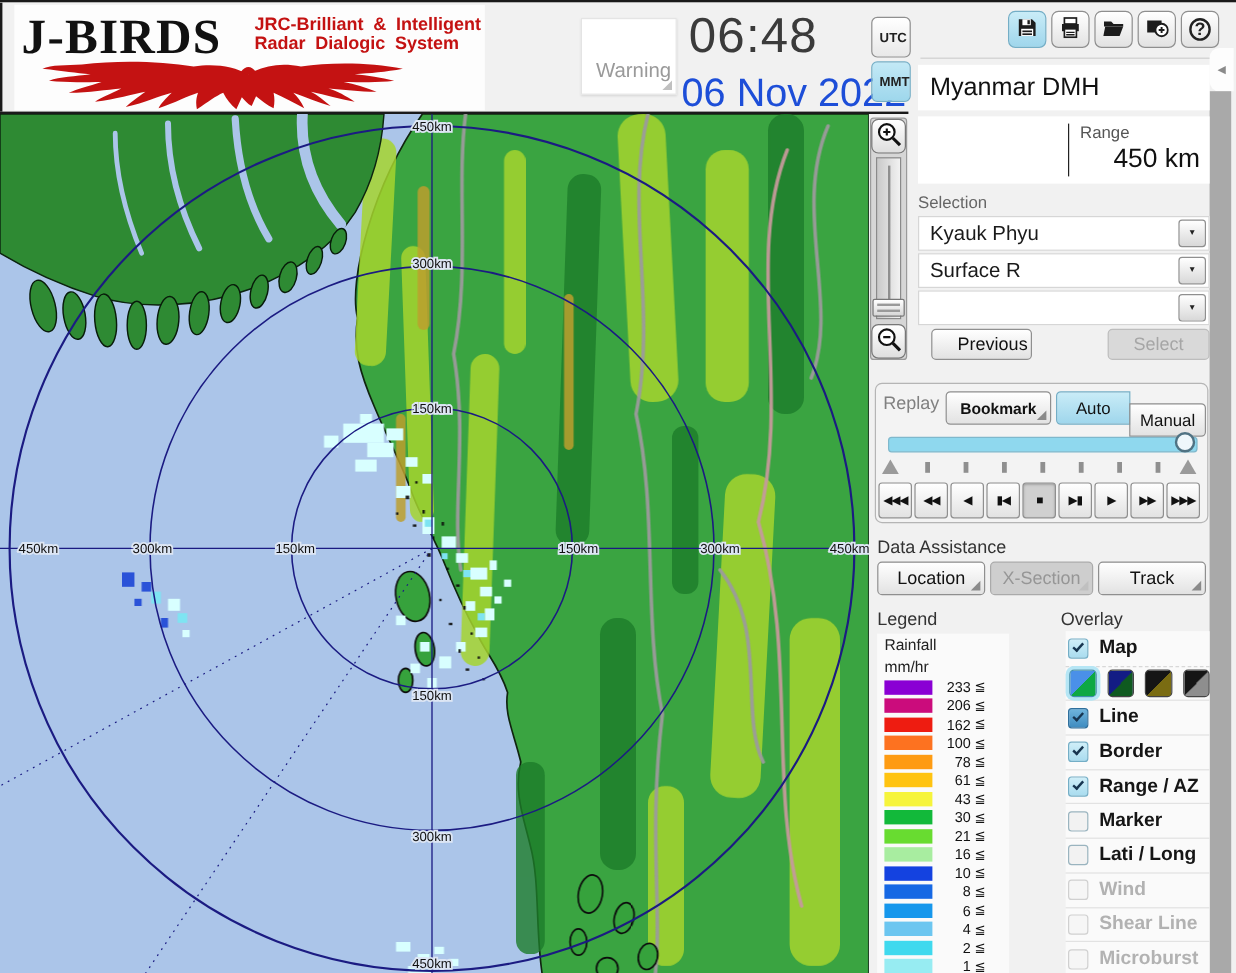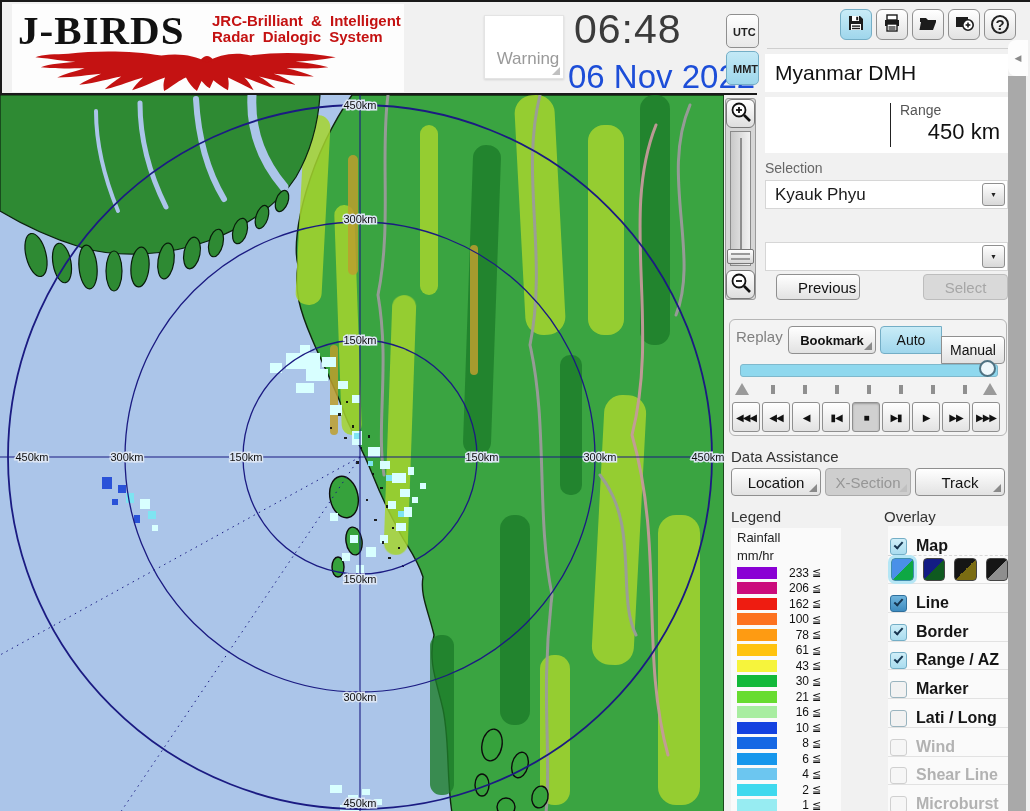--- a/index.html
+++ b/index.html
@@ -103,21 +103,21 @@
   .legend{position:absolute;left:731px;top:526px;width:110px;height:285px;background:#fafafa;}
   .lg-unit{font-size:13px;color:#222;margin:2px 0 0 6px;line-height:16px;}
   .lg-rows{position:absolute;left:6px;top:37px;width:100px;}
   .lg-row{height:15.5px;display:flex;align-items:center;}
   .lg-sw{width:40px;height:12px;display:inline-block;}
   .lg-v{width:32px;font-size:12px;color:#111;text-align:right;display:inline-block;}
   .lg-lte{font-size:11px;color:#111;margin-left:3px;}
 
   
   .ovl{position:absolute;left:888px;top:524px;width:120px;height:287px;background:#fafafa;}
-  .ov-row{height:28.7px;display:flex;align-items:flex-end;border-top:1px solid #e2e2e2;padding-left:2px;}
+  .ov-row{height:28.7px;display:flex;align-items:center;border-top:1px solid #e2e2e2;padding-left:2px;}
   .ov-row:first-child{border-top:none;}
   .cb{width:17px;height:17px;border:1px solid #9ab4bf;border-radius:3px;background:#f2f2f2;cursor:pointer;flex:none;}
   .cb .chk{display:none;}
   .cb.on{background:linear-gradient(#cfeef8,#a9dcef);border-color:#74aec6;}
   .cb.on .chk{display:block;width:9px;height:5px;border-left:2px solid #173550;border-bottom:2px solid #173550;
               transform:rotate(-48deg);margin:3px 0 0 3px;}
   .cb-dark.on{background:linear-gradient(#6fb4dc,#3f8cc0);border-color:#2f6f9c;}
   .ov-row.dis .cb{border-color:#d0d0d0;background:#f6f6f6;}
   .ov-lab{margin-left:9px;font-size:16px;font-weight:bold;color:#151515;white-space:nowrap;}
   .ov-row.dis .ov-lab{color:#b2b2b2;font-weight:bold;}
@@ -416,20 +416,24 @@
     <div class="range-div"></div>
     <div class="range-lab">Range</div>
     <div class="range-val">450 km</div>
   </div>
 
   <div class="sel-label">Selection</div>
   <div class="dd dd1">
     <span class="dd-val">Kyauk Phyu</span>
     <span class="dd-arrow">▼</span>
   </div>
+  <div class="dd dd2">
+    <span class="dd-val">Surface R</span>
+    <span class="dd-arrow">▼</span>
+  </div>
   <div class="dd dd3">
     <span class="dd-val"></span>
     <span class="dd-arrow">▼</span>
   </div>
   <button class="btn btn-previous">Previous</button>
   <button class="btn-select">Select</button>
 
   <div class="replay-box">
     <div class="replay-lab">Replay</div>
     <button class="btn rb btn-bookmark">

